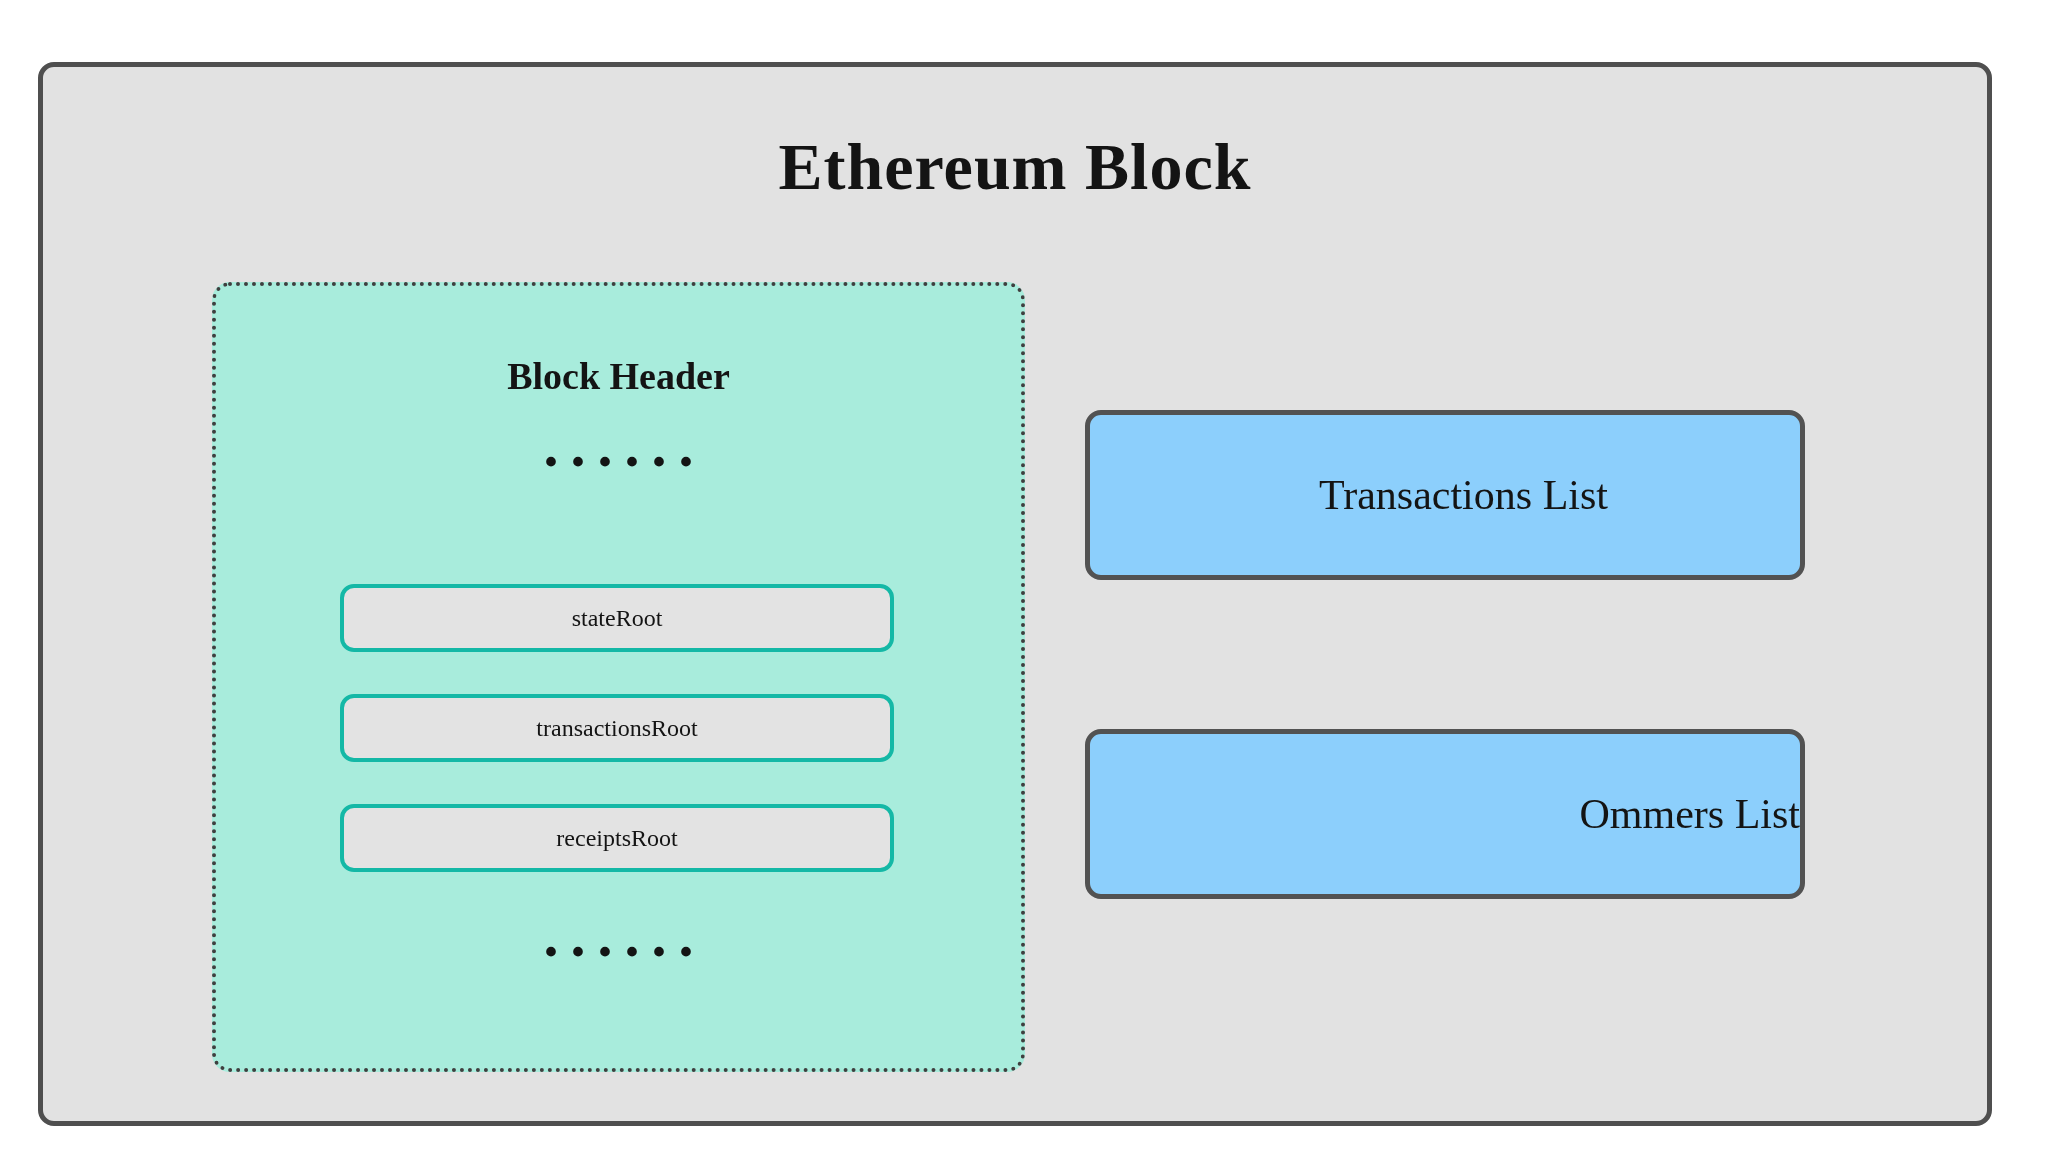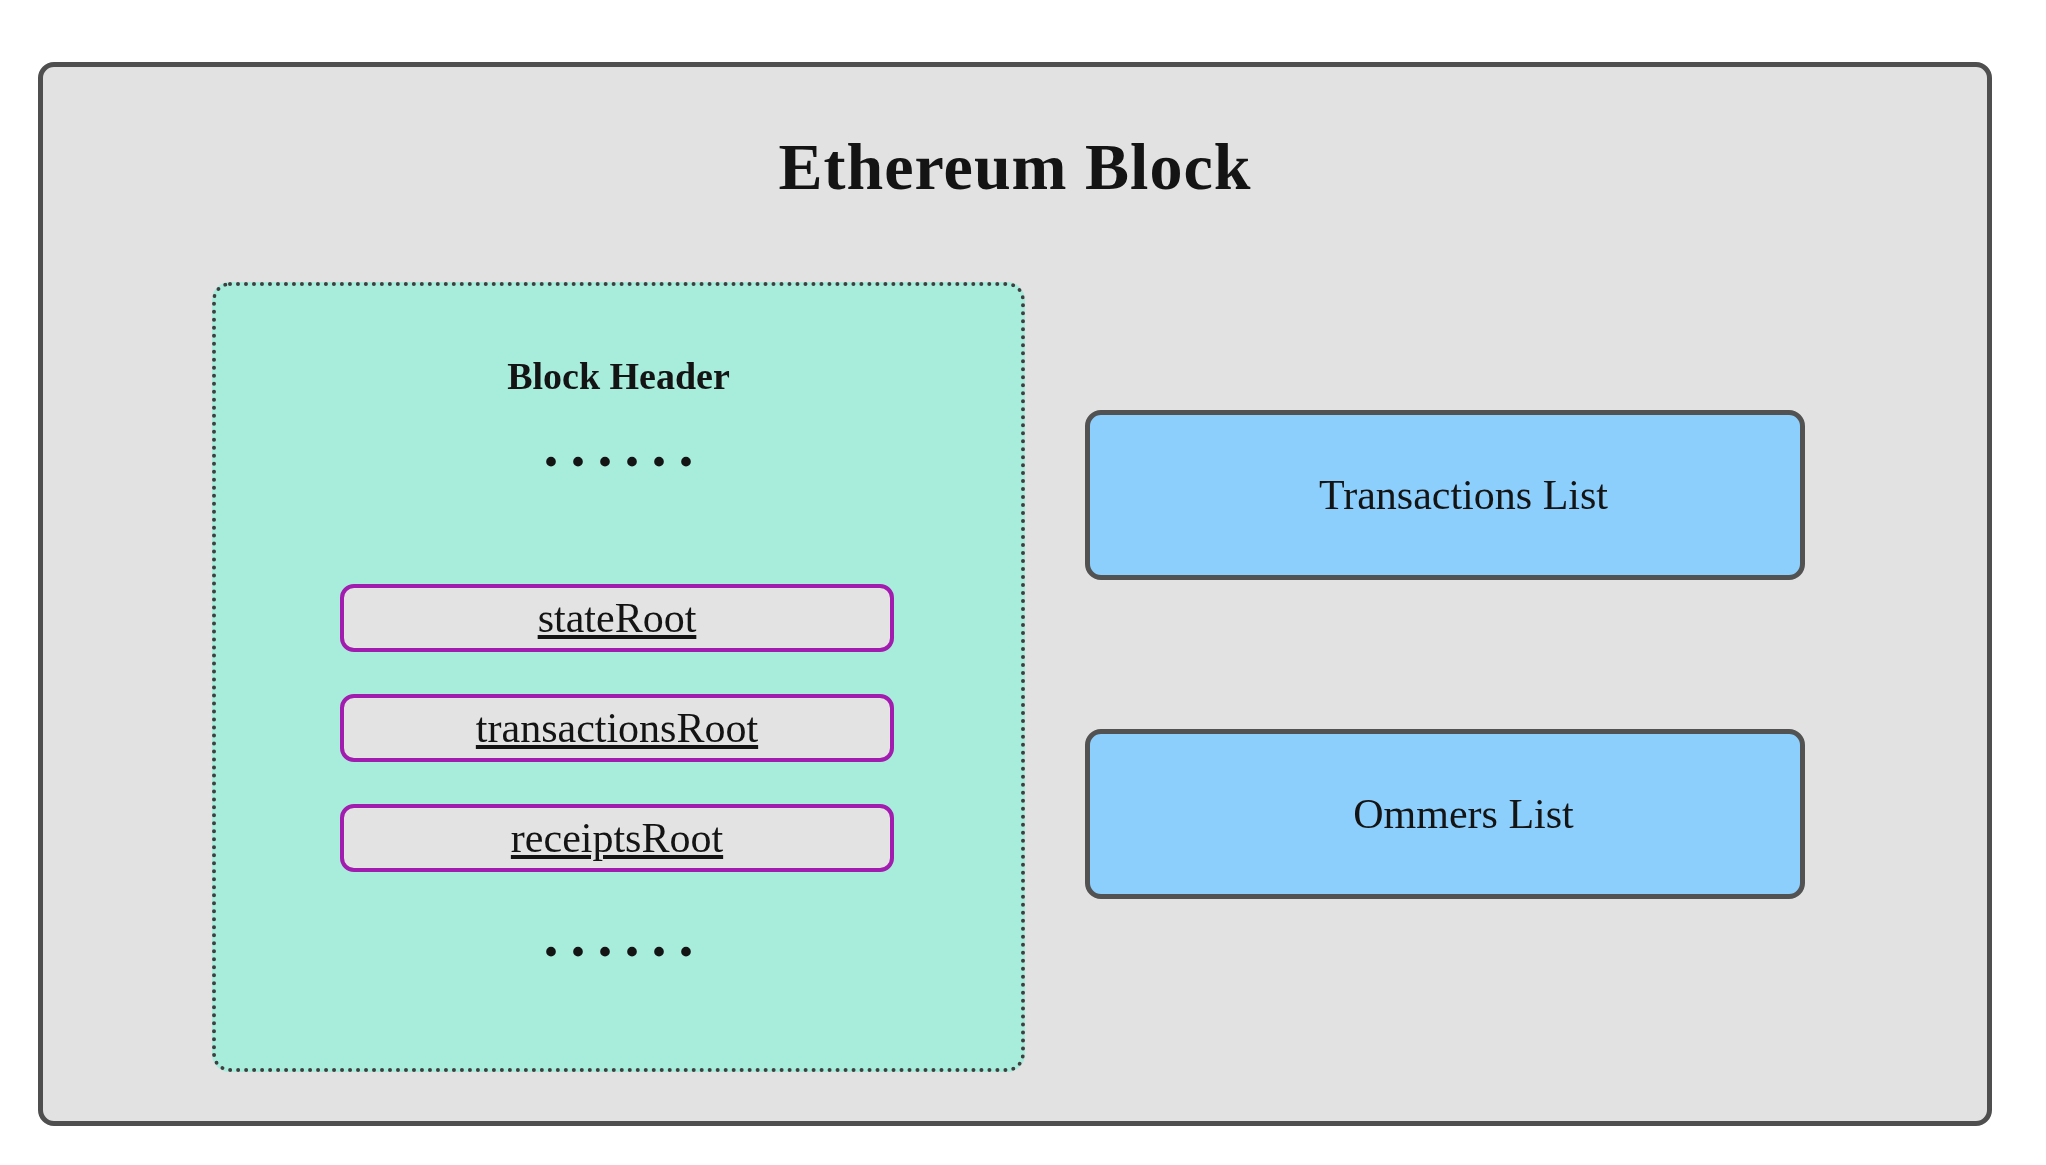--- a/index.html
+++ b/index.html
@@ -61,47 +61,46 @@
     text-indent: 12px; 
   }
   .ellipsis-top { top: 130px; }
   .ellipsis-bottom { top: 620px; }
 
   .field-box {
     position: absolute;
     left: 124px;
     width: 554px; height: 68px;
     background: #e3e3e3;
-    border: 4px solid #a21caf;
+    border: 4px solid #14b8a6;
     border-radius: 14px;
     display: flex;
     align-items: center;
     justify-content: center;
-    font-size: 42px;
-    text-decoration: underline;
+    font-size: 24px;
   }
   .field-state { top: 298px; }
   .field-transactions { top: 408px; }
   .field-receipts { top: 518px; }
 
   .list-box {
     position: absolute;
     left: 1042px;
     width: 720px; height: 170px;
     background: #8ccffc;
     border: 5px solid #525252;
     border-radius: 16px;
     display: flex;
     align-items: center;
     justify-content: center;
     font-size: 42px;
     padding-left: 37px;
   }
   .list-transactions { top: 343px; }
-  .list-ommers { top: 662px; }
+  .list-ommers { top: 662px; justify-content: flex-end; }
 </style>
 </head>
 <body>
 
 <div class="canvas">
 
   <div class="outer-box">
 
     <div class="diagram-title">Ethereum Block</div>
 

